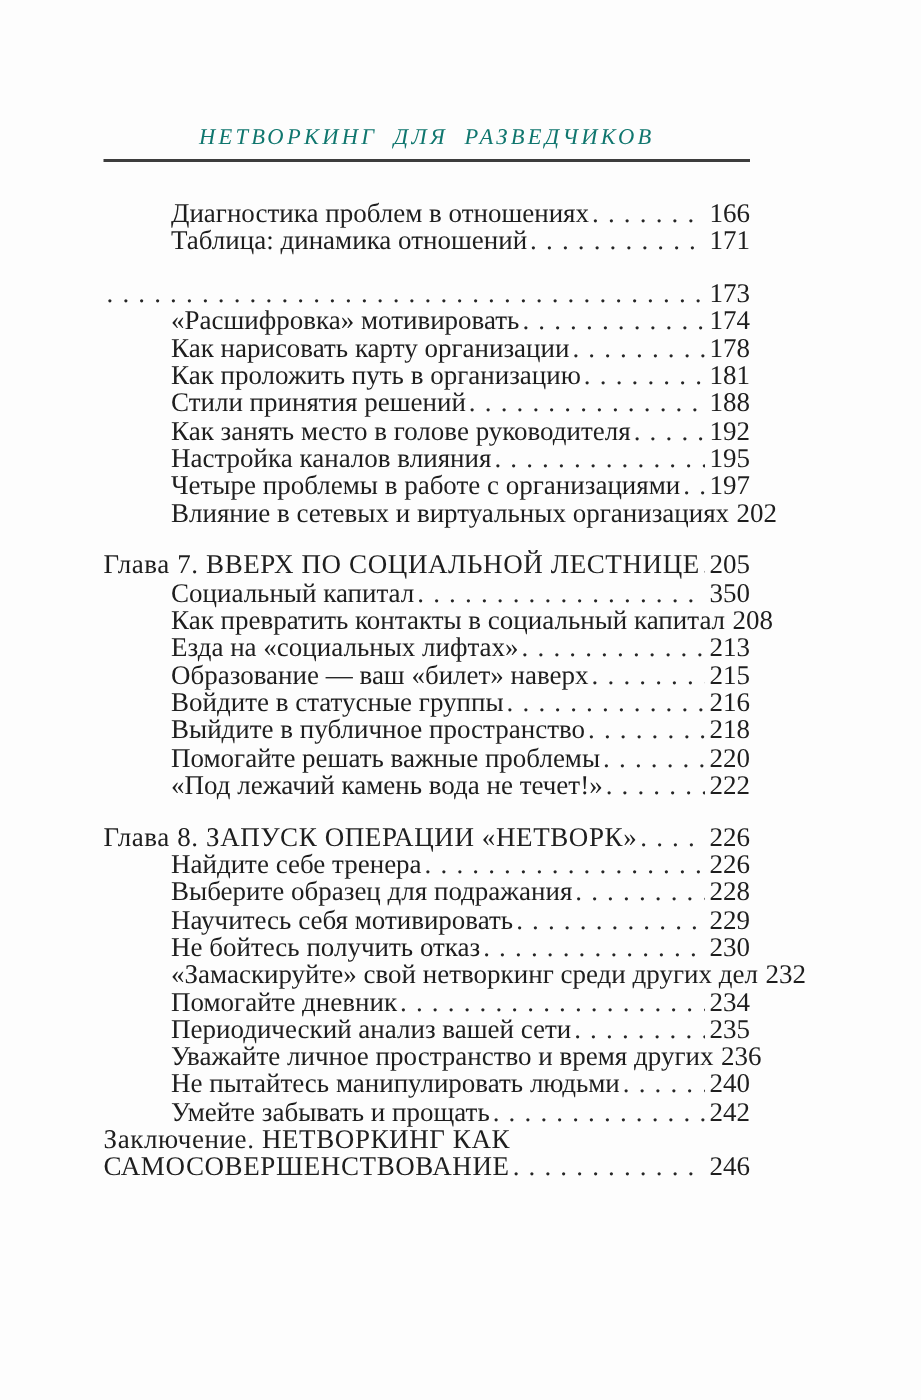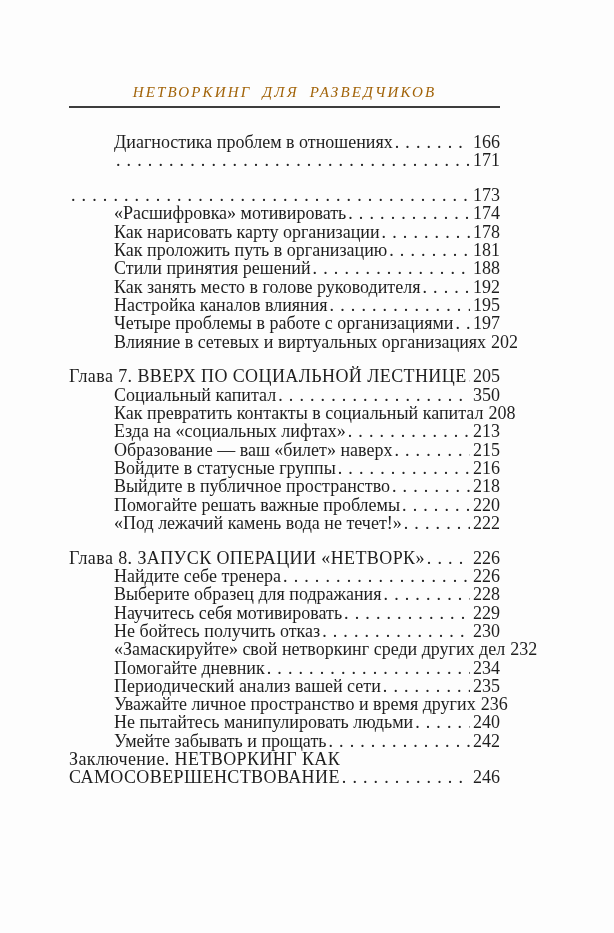--- a/index.html
+++ b/index.html
@@ -27,21 +27,21 @@
   .running-header {
     position: absolute;
     top: 84px;
     left: 0;
     width: 100%;
     text-align: center;
     font-style: italic;
     font-size: 15px;
     letter-spacing: 2.2px;
     word-spacing: 5px;
-    color: #a16207;
+    color: #0f766e;
     white-space: nowrap;
   }
   .header-rule {
     position: absolute;
     top: 106px;
     left: 0;
     width: 100%;
     height: 0;
     border-top: 2px solid #3d3d3d;
   }
@@ -87,20 +87,21 @@
   <div class="content">
     <div class="running-header">НЕТВОРКИНГ ДЛЯ РАЗВЕДЧИКОВ</div>
     <div class="header-rule"></div>
     <div class="toc">
         <div class="row indent">
     <span class="title">Диагностика проблем в отношениях</span>
     <span class="dots" aria-hidden="true"> . . . . . . . . . . . . . . . . . . . . . . . . . . . . . . . . . . . . . . . . . . . . . . . . . . . . . . . . . . . .</span>
     <span class="pagenum">166</span>
   </div>
         <div class="row indent">
+    <span class="title">Таблица: динамика отношений</span>
     <span class="dots" aria-hidden="true"> . . . . . . . . . . . . . . . . . . . . . . . . . . . . . . . . . . . . . . . . . . . . . . . . . . . . . . . . . . . .</span>
     <span class="pagenum">171</span>
   </div>
         <div class="row gap chapter">
     <span class="dots" aria-hidden="true"> . . . . . . . . . . . . . . . . . . . . . . . . . . . . . . . . . . . . . . . . . . . . . . . . . . . . . . . . . . . .</span>
     <span class="pagenum">173</span>
   </div>
         <div class="row indent">
     <span class="title">«Расшифровка» мотивировать</span>
     <span class="dots" aria-hidden="true"> . . . . . . . . . . . . . . . . . . . . . . . . . . . . . . . . . . . . . . . . . . . . . . . . . . . . . . . . . . . .</span>

